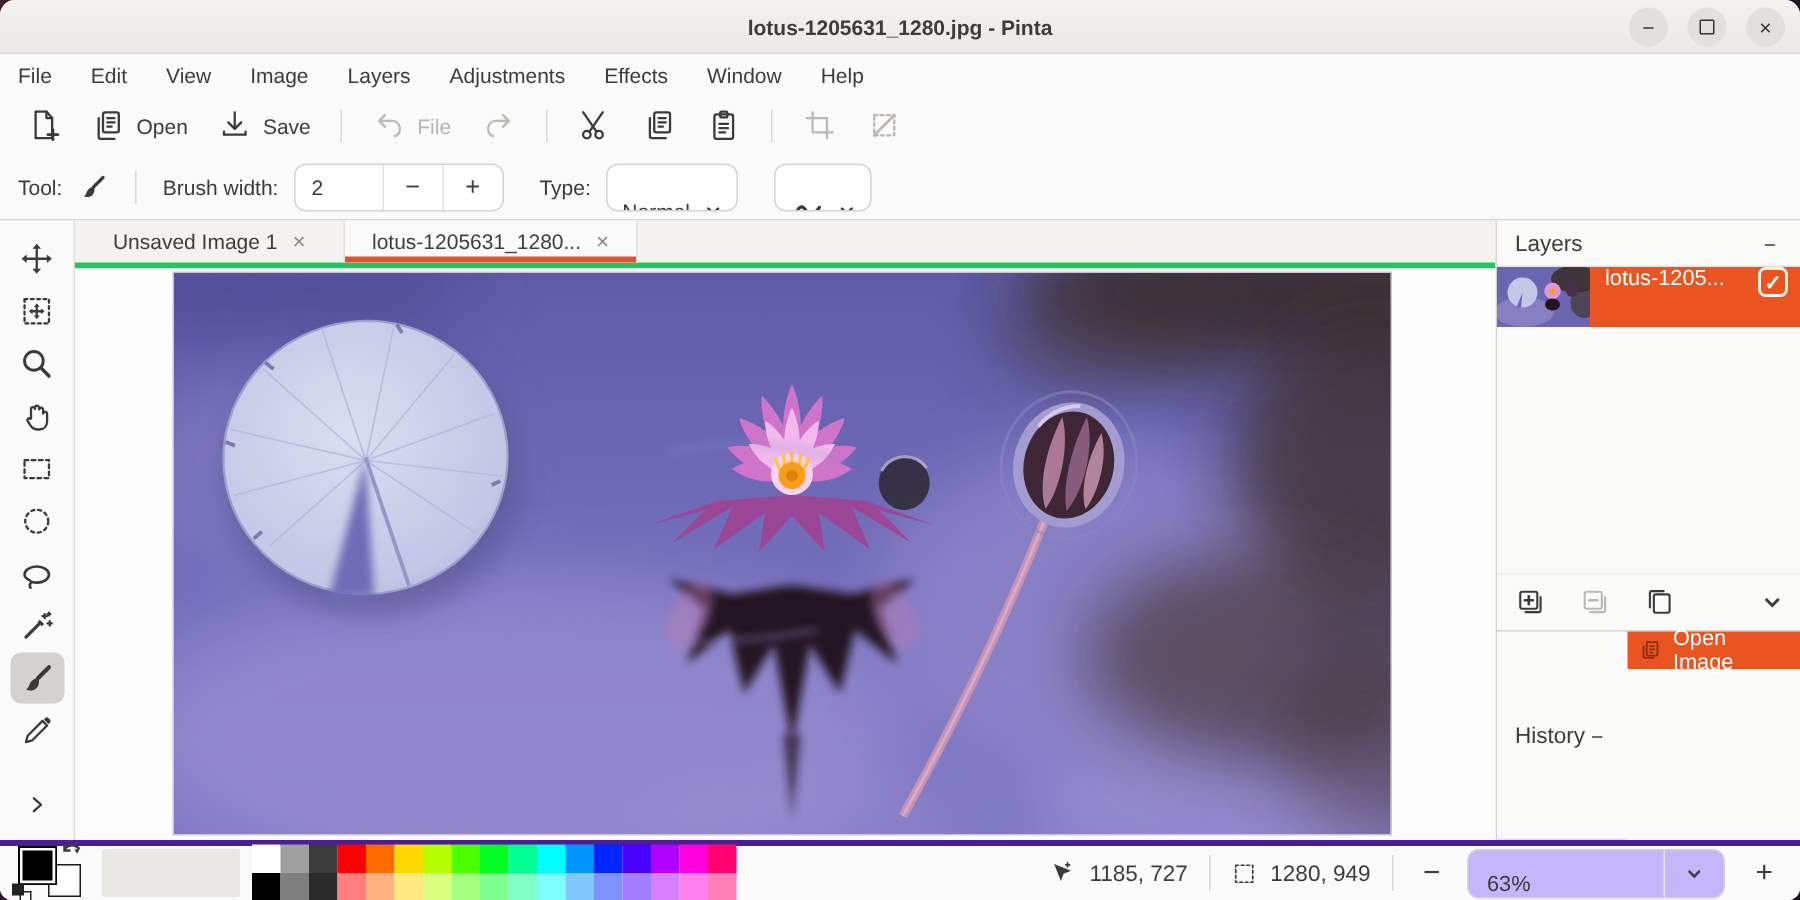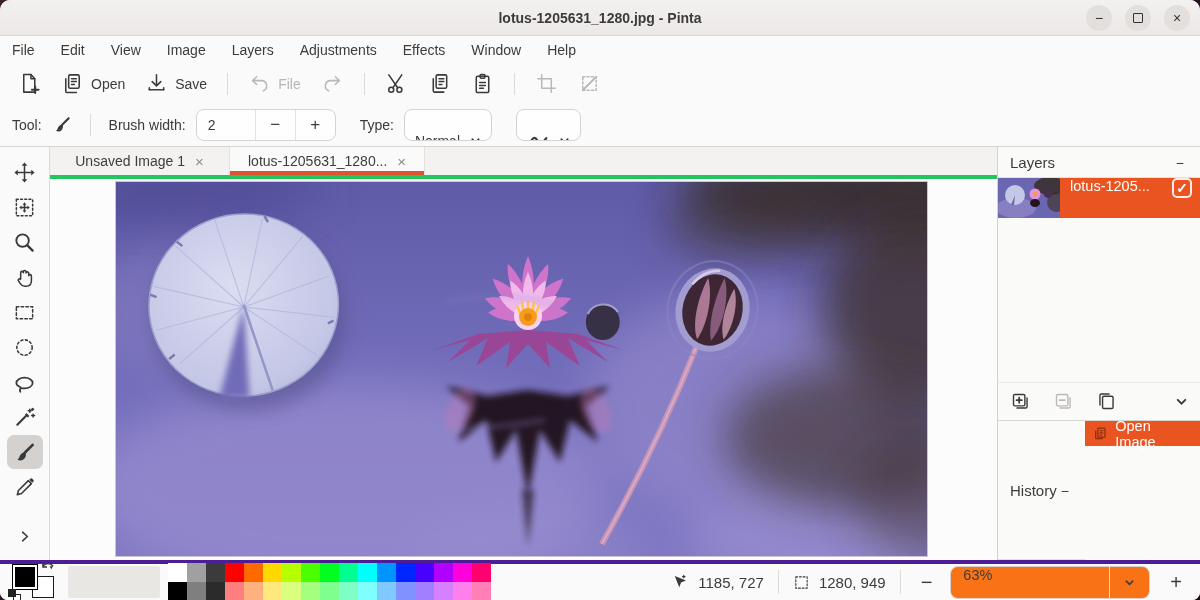--- a/index.html
+++ b/index.html
@@ -105,22 +105,22 @@
   .sw-reset .w { position:absolute; right:0; bottom:0; width:8px; height:8px; background:#fff; border:1px solid #222; }
   .sw-reset .b { position:absolute; left:0; top:0; width:8px; height:8px; background:#222; }
   .recent-box { width:92px; height:32px; background:#e9e7e4; border-radius:2px; margin-left:8px; flex:none; }
   .palette-grid { margin-left:8px; display:flex; flex-direction:column; flex:none; }
   .pal-row { display:flex; }
   .pal-cell { width:19px; height:19px; }
   .sb-spacer { flex:1; }
   .sb-group { display:flex; align-items:center; gap:9px; white-space:nowrap; }
   .sb-sep { width:1px; height:24px; background:#ddd9d5; margin:0 14px; }
   .sb-zoombtn { font-size:20px; padding:0 6px; color:#3d3c3a; }
-  .zoom-combo { width:200px; height:33px; border:1px solid #d6d2ce; border-radius:8px; background:#f97316;
-                display:flex; align-items:flex-start; margin:0 14px 0 12px; overflow:hidden; }
+  .zoom-combo { width:172px; height:33px; border:1px solid #d6d2ce; border-radius:8px; background:#c4b5fd;
+                display:flex; align-items:flex-end; margin:0 14px 0 12px; overflow:hidden; }
   .zoom-val { flex:1; padding-left:12px; font-size:14.5px; }
   .zoom-dd { width:40px; height:100%; border-left:1px solid #e6e2de; display:flex;
              align-items:center; justify-content:center; }
 </style>
 </head>
 <body>
 
 <div class="window">
 
   <div class="titlebar">

